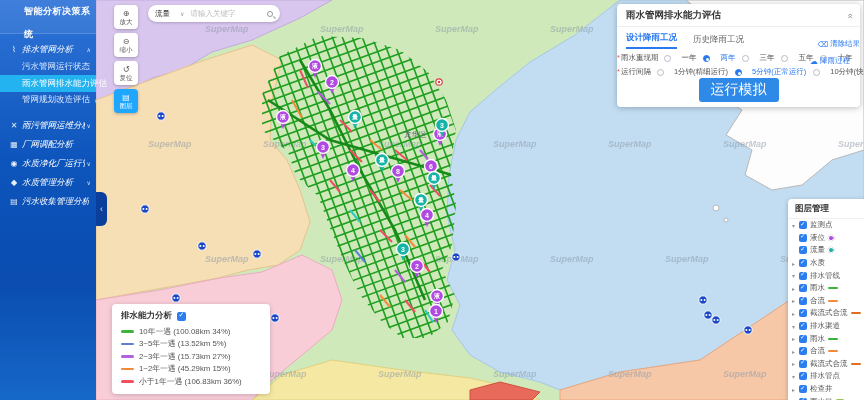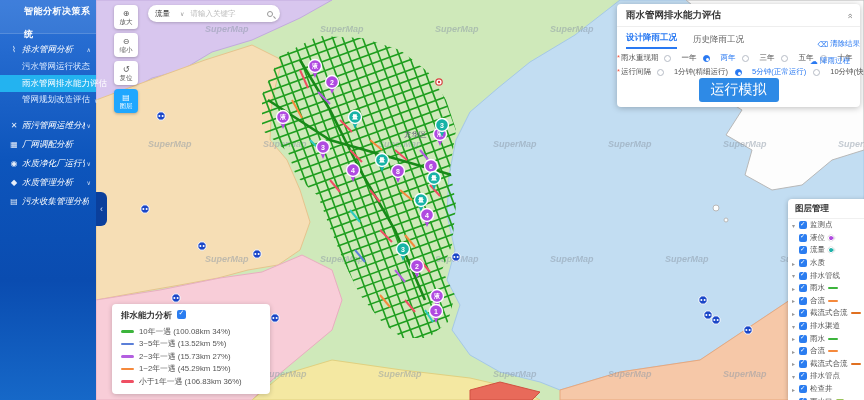--- a/index.html
+++ b/index.html
@@ -64,21 +64,21 @@
   .opt.sel .radio { background:#2979f2; border-color:#2979f2; }
   .opt.sel .radio::after { content:""; position:absolute; left:2px; top:2px; width:3px; height:3px; background:#fff; border-radius:50%; }
   #rain-link { position:absolute; right:10px; top:52px; color:#2979f2; font-size:7.5px; cursor:pointer; display:flex; align-items:center; gap:2px; }
   .cloud { font-size:8px; }
   #run-btn { position:absolute; left:50%; transform:translateX(-50%); bottom:5px; background:#2e8ae6; color:#fff;
     font-size:14px; padding:3px 12px; border-radius:3px; border:0; cursor:pointer; font-family:inherit; }
 
   
   #legend { position:absolute; left:16px; top:304px; width:158px; background:#fff; border-radius:4px;
     box-shadow:0 1px 5px rgba(0,0,0,.2); padding:6px 8px 6px 9px; z-index:11; }
-  #legend-head { display:flex; align-items:flex-start; gap:5px; margin-bottom:3px; }
+  #legend-head { display:flex; align-items:center; gap:5px; margin-bottom:3px; }
   #legend-title { font-size:8.5px; font-weight:bold; color:#333; }
   .cb { width:9px; height:9px; background:#2b7df0; border-radius:2px; position:relative; flex:0 0 auto; cursor:pointer; }
   .cb::after { content:"✓"; position:absolute; left:1.5px; top:-1px; color:#fff; font-size:7px; }
   .lg-item { display:flex; align-items:center; gap:5px; height:12.5px; }
   .lsw { width:13px; height:2.5px; border-radius:1.5px; flex:0 0 auto; }
   .lg-item .lt { font-size:7.8px; color:#555; white-space:nowrap; }
 
   
   #layers { position:absolute; left:692px; top:199px; width:92px; height:201px; background:#fff; border-radius:4px 4px 0 0;
     box-shadow:0 1px 5px rgba(0,0,0,.25); z-index:11; overflow:hidden; }

